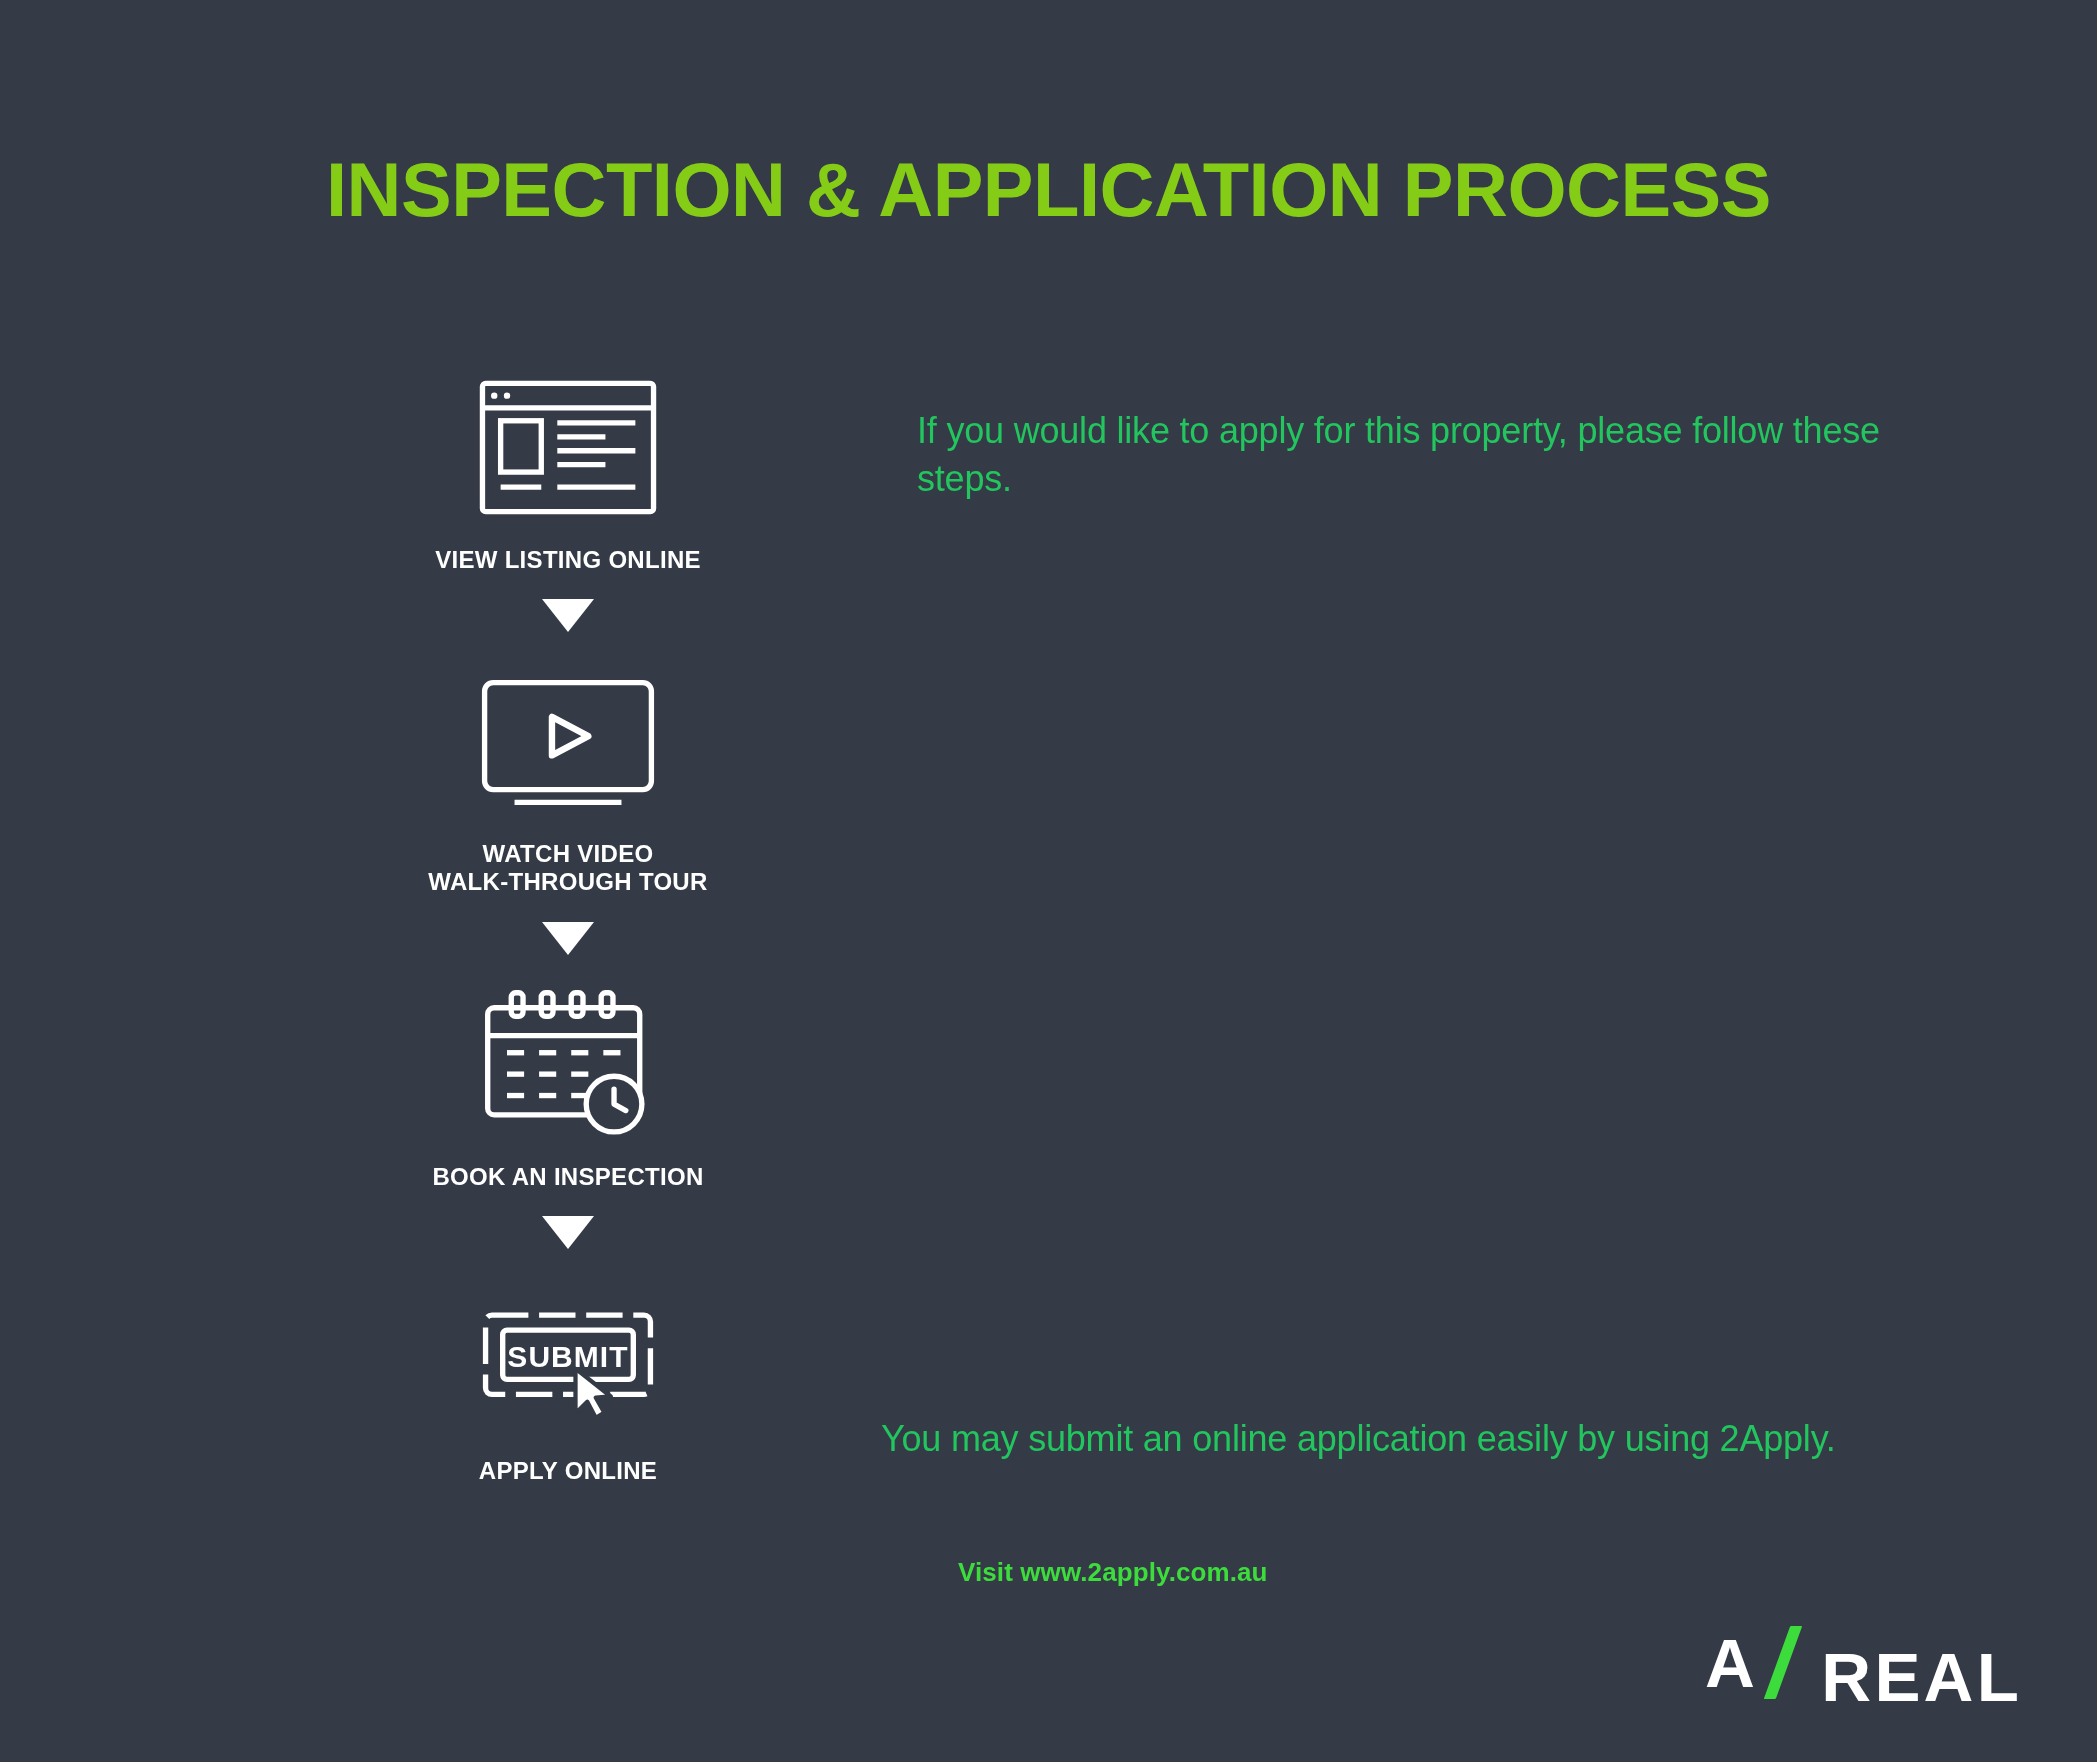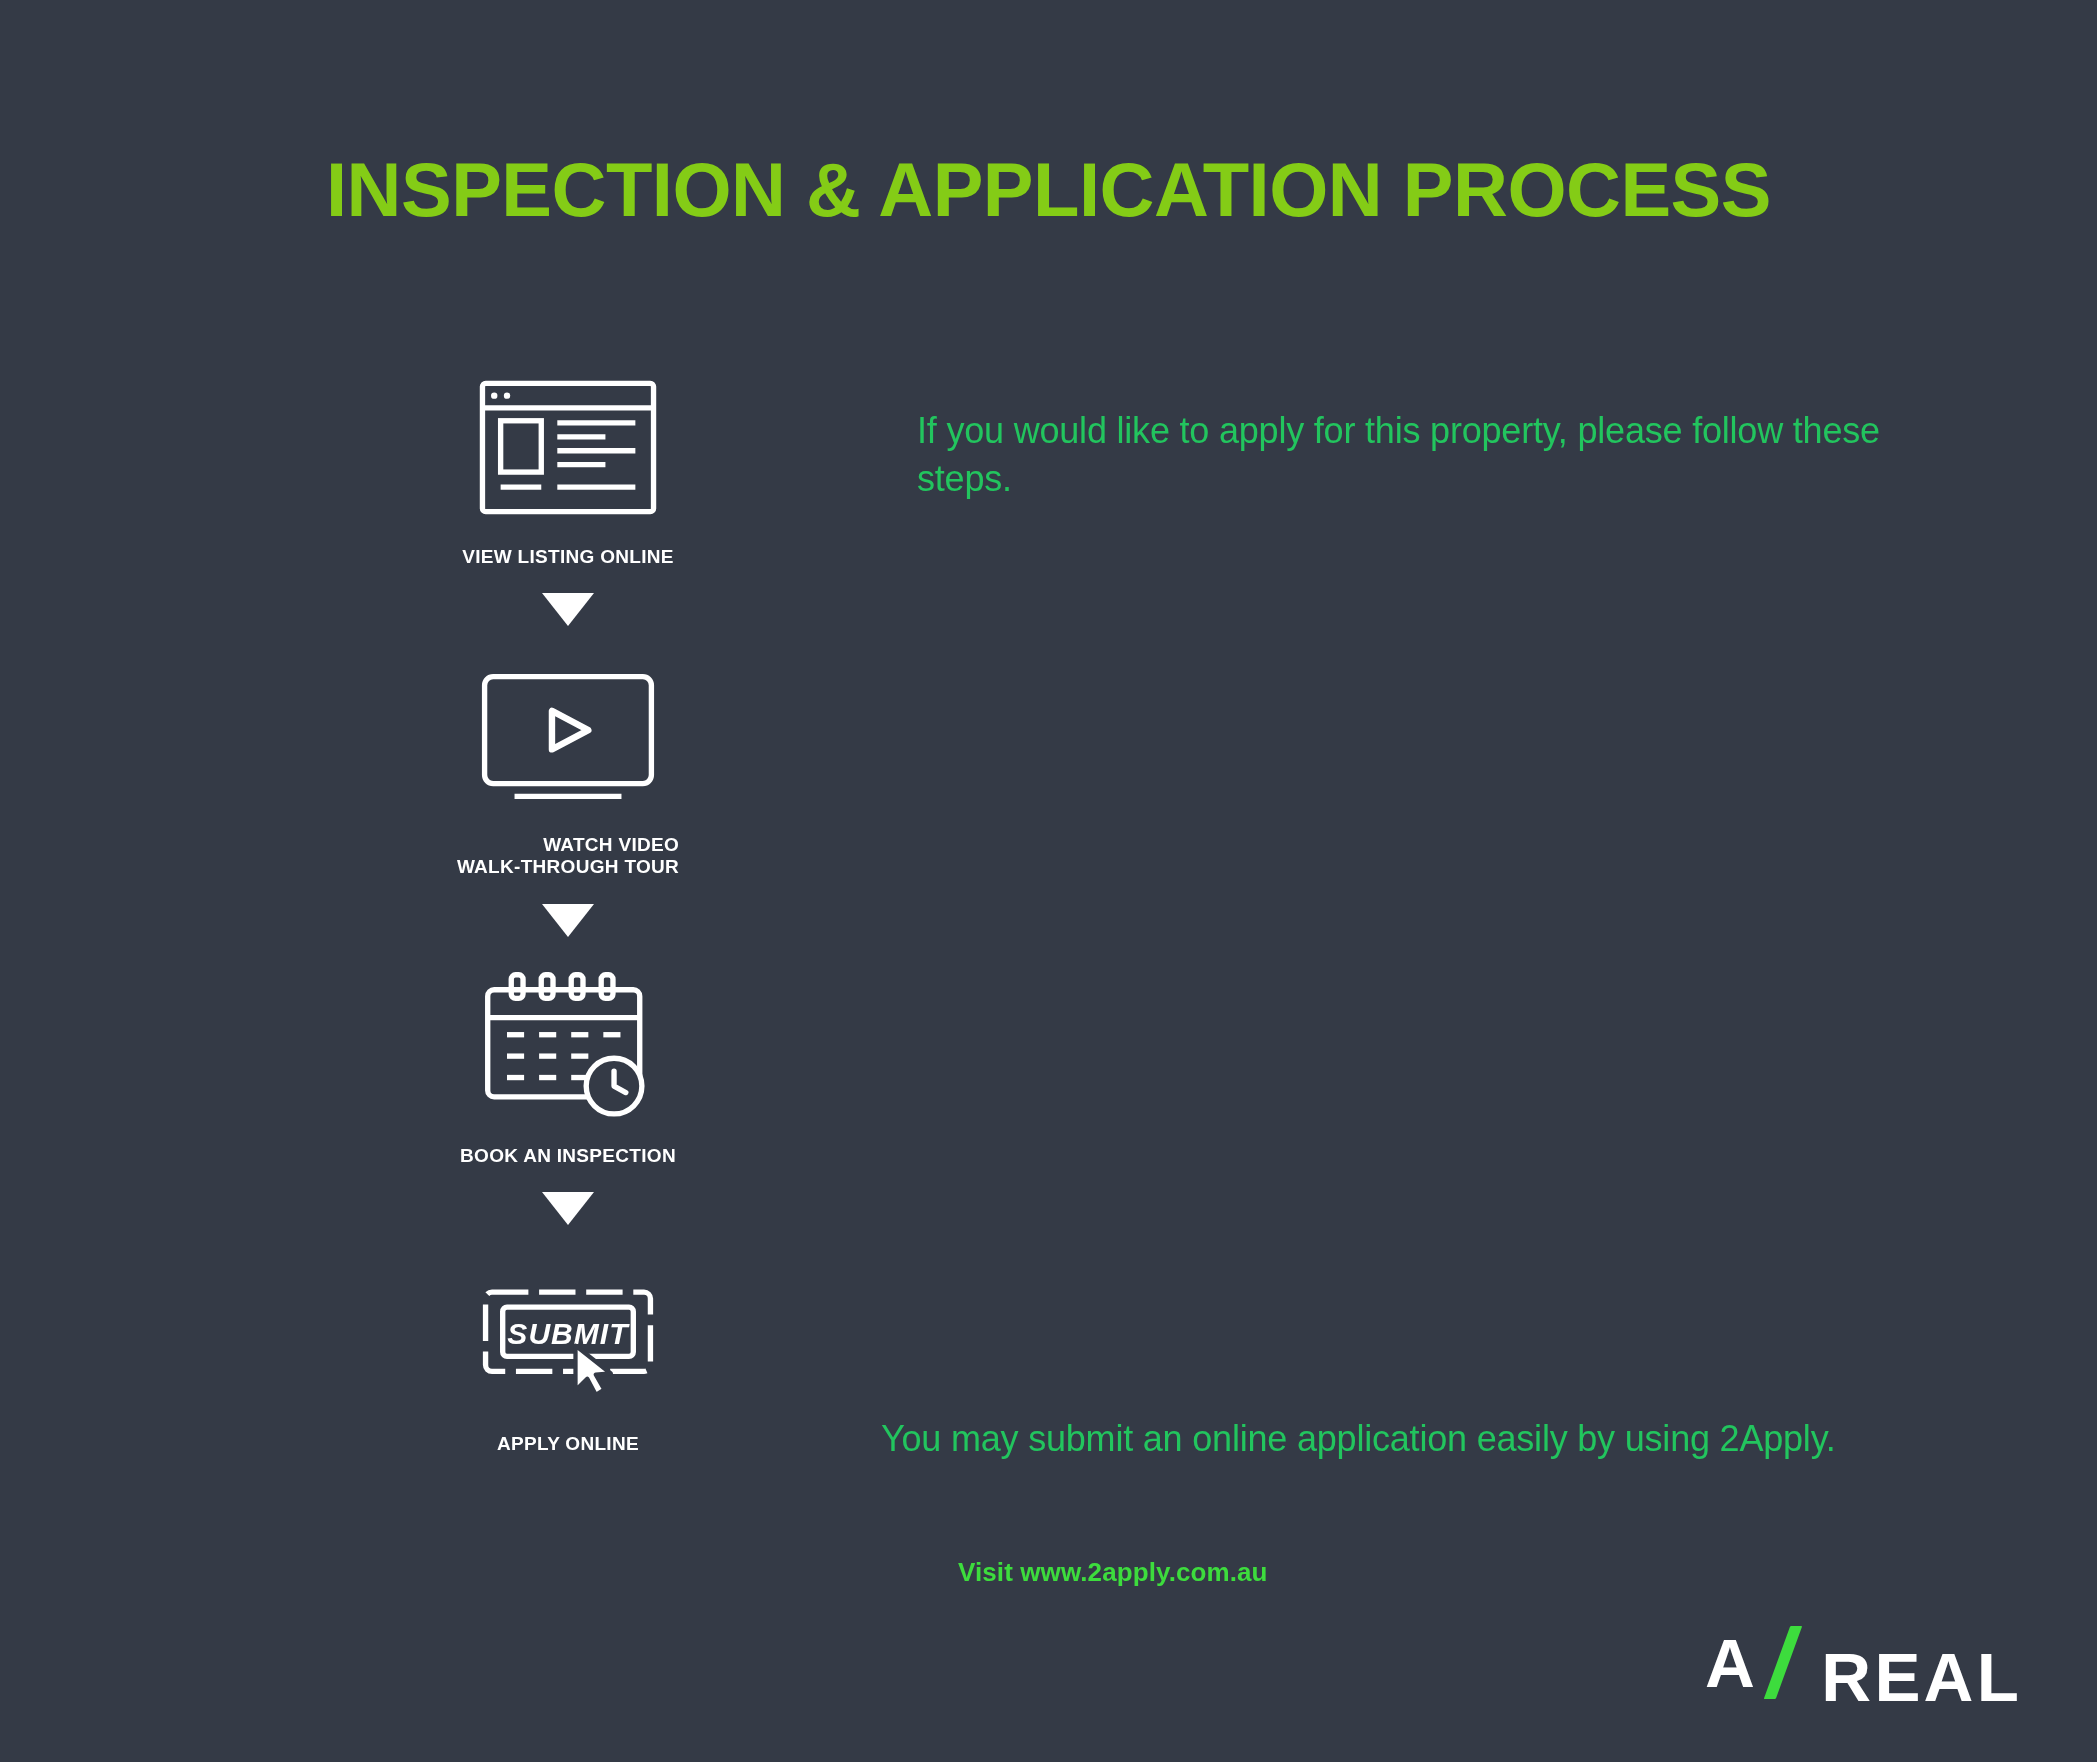--- a/index.html
+++ b/index.html
@@ -43,28 +43,27 @@
     width: 322px;
     display: flex;
     flex-direction: column;
     align-items: center;
   }
   .step-icon {
     display: flex;
     align-items: center;
     justify-content: center;
     height: 177px;
-    font-style: italic;
   }
   .step-label {
     color: #ffffff;
-    font-size: 19px;
+    font-size: 24px;
     font-weight: bold;
     letter-spacing: 0.3px;
-    text-align: right;
+    text-align: center;
     line-height: 1.18;
     margin-top: 9.6px;
   }
   .arrow {
     width: 0;
     height: 0;
     border-left: 26px solid transparent;
     border-right: 26px solid transparent;
     border-top: 33px solid #ffffff;
     margin: 25px auto 21.4px auto;

